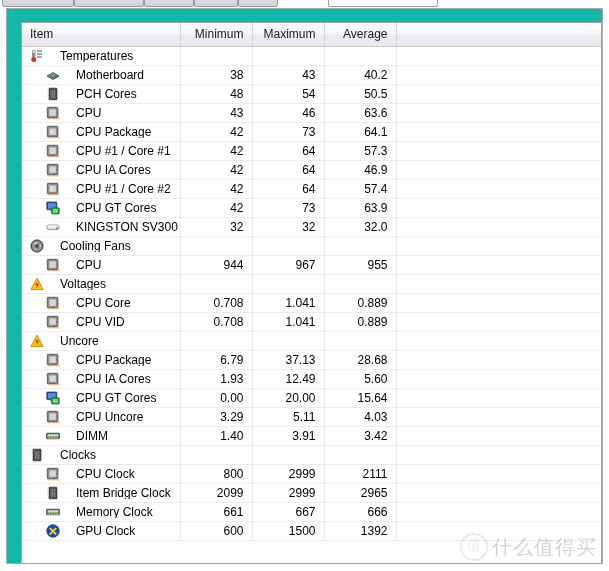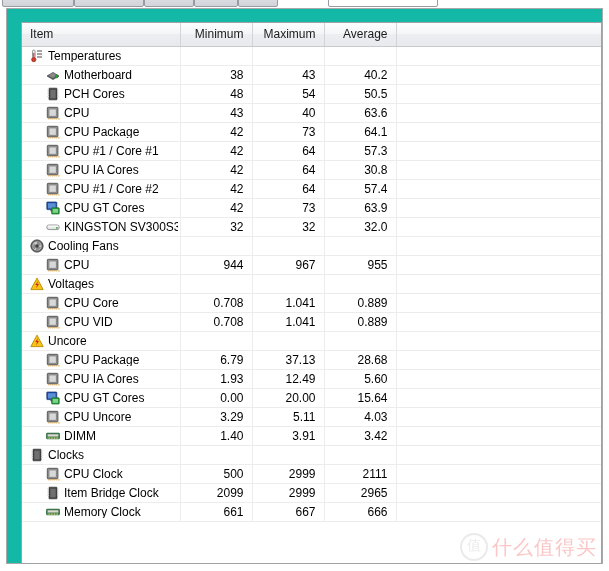--- a/index.html
+++ b/index.html
@@ -124,20 +124,21 @@
     align-items: center;
     gap: 4px;
     line-height: 1;
   }
   .label-wrap.group { padding-left: 4px; }
   .label-wrap.child { padding-left: 20px; }
   .lbl-text {
     white-space: nowrap;
     overflow: hidden;
     text-overflow: clip;
+    margin-left: 12px;
   }
 
   
   .ico {
     width: 14px;
     height: 14px;
     flex: 0 0 14px;
     position: relative;
     display: inline-block;
   }
@@ -161,21 +162,21 @@
     border-radius: 50%;
     border: 2px solid #b9bbbe;
     color: #b9bbbe;
     font-size: 14px;
     line-height: 20px;
     text-align: center;
     font-family: "DejaVu Sans", sans-serif;
   }
   #watermark .wm-text {
     font-size: 20px;
-    color: #ef4444;
+    color: #737373;
     font-family: Liberation Mono, monospace;
     letter-spacing: 1px;
   }
 </style>
 </head>
 <body>
 
 <div id="toolbar-strip">
   <div class="tb-btn" style="left:2px;  width:72px;"></div>
   <div class="tb-btn" style="left:74px; width:70px;"></div>
@@ -286,21 +287,21 @@
                       <rect x="6.2" y="12.4" width="1" height="1"></rect>
                       <rect x="8.2" y="12.4" width="1" height="1"></rect>
                       <rect x="10.2" y="12.4" width="1" height="1"></rect>
                     </g>
                   </svg>
                 </span>
                 <span class="lbl-text">CPU</span>
               </div>
             </td>
             <td>43</td>
-            <td>40</td>
+            <td>46</td>
             <td>63.6</td>
             <td class="cell-spare"></td>
           </tr>
           <tr>
             <td class="cell-item">
               <div class="label-wrap child">
                 <span class="ico">
                   <svg viewBox="0 0 14 14">
                     <rect x="1.3" y="1.3" width="10.6" height="10.6" rx="0.8" fill="#9a9a9a" stroke="#4d4d4d" stroke-width="0.9"></rect>
                     <rect x="3" y="3" width="7.2" height="7.2" fill="#d8d8d8" stroke="#6e6e6e" stroke-width="0.6"></rect>
@@ -362,21 +363,21 @@
                       <rect x="8.2" y="12.4" width="1" height="1"></rect>
                       <rect x="10.2" y="12.4" width="1" height="1"></rect>
                     </g>
                   </svg>
                 </span>
                 <span class="lbl-text">CPU IA Cores</span>
               </div>
             </td>
             <td>42</td>
             <td>64</td>
-            <td>30.8</td>
+            <td>46.9</td>
             <td class="cell-spare"></td>
           </tr>
           <tr>
             <td class="cell-item">
               <div class="label-wrap child">
                 <span class="ico">
                   <svg viewBox="0 0 14 14">
                     <rect x="1.3" y="1.3" width="10.6" height="10.6" rx="0.8" fill="#9a9a9a" stroke="#4d4d4d" stroke-width="0.9"></rect>
                     <rect x="3" y="3" width="7.2" height="7.2" fill="#d8d8d8" stroke="#6e6e6e" stroke-width="0.6"></rect>
                     <path d="M12.2 12.2 h1.3 v1.3 h-1.3 z" fill="#e8a33d"></path>
@@ -726,21 +727,21 @@
                       <rect x="4.2" y="12.4" width="1" height="1"></rect>
                       <rect x="6.2" y="12.4" width="1" height="1"></rect>
                       <rect x="8.2" y="12.4" width="1" height="1"></rect>
                       <rect x="10.2" y="12.4" width="1" height="1"></rect>
                     </g>
                   </svg>
                 </span>
                 <span class="lbl-text">CPU Clock</span>
               </div>
             </td>
-            <td>500</td>
+            <td>800</td>
             <td>2999</td>
             <td>2111</td>
             <td class="cell-spare"></td>
           </tr>
           <tr>
             <td class="cell-item">
               <div class="label-wrap child">
                 <span class="ico">
                   <svg viewBox="0 0 14 14">
                     <rect x="3" y="1.2" width="8" height="11.6" rx="0.6" fill="#4a4a4a" stroke="#2a2a2a" stroke-width="0.7"></rect>
@@ -784,20 +785,37 @@
                   </svg>
                 </span>
                 <span class="lbl-text">Memory Clock</span>
               </div>
             </td>
             <td>661</td>
             <td>667</td>
             <td>666</td>
             <td class="cell-spare"></td>
           </tr>
+          <tr>
+            <td class="cell-item">
+              <div class="label-wrap child">
+                <span class="ico">
+                  <svg viewBox="0 0 14 14">
+                    <circle cx="7" cy="7" r="6.2" fill="#1548c8" stroke="#0c2e86" stroke-width="0.8"></circle>
+                    <path d="M4.3 3.4 L7 6.1 L9.7 3.4 L10.9 4.6 L8.2 7.3 L10.9 10 L9.7 11.2 L7 8.5 L4.3 11.2 L3.1 10 L5.8 7.3 L3.1 4.6 Z" fill="#ffe000"></path>
+                  </svg>
+                </span>
+                <span class="lbl-text">GPU Clock</span>
+              </div>
+            </td>
+            <td>600</td>
+            <td>1500</td>
+            <td>1392</td>
+            <td class="cell-spare"></td>
+          </tr>
         </tbody>
     </table>
   </div>
 
 </div>
 
 <div id="watermark">
   <div class="wm-circle">值</div>
   <div class="wm-text">什么值得买</div>
 </div>

